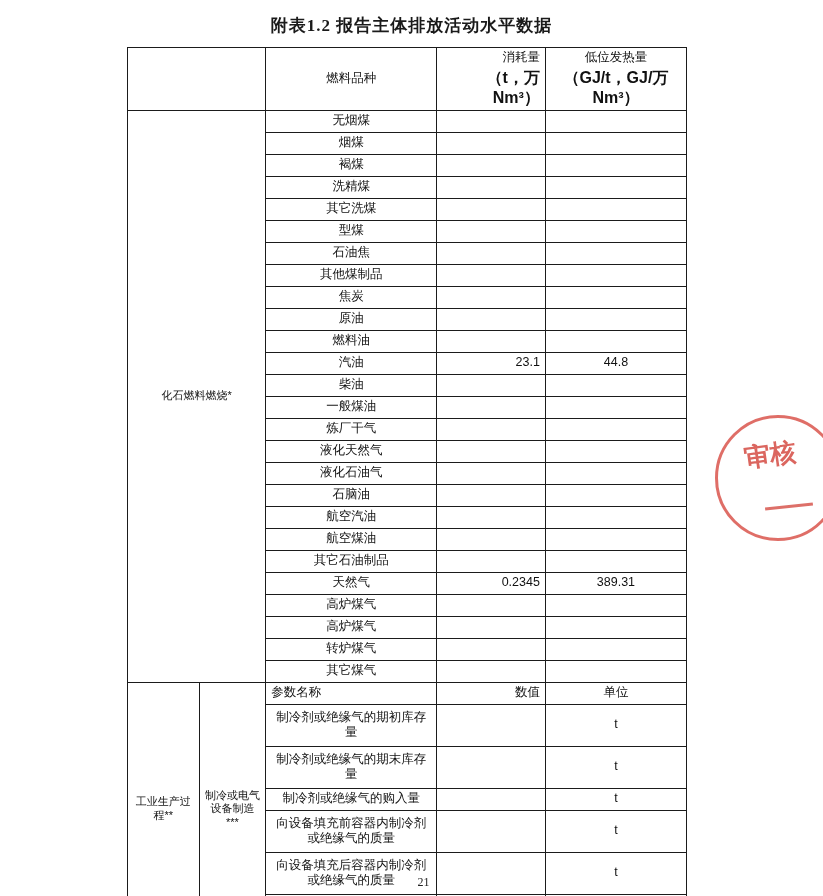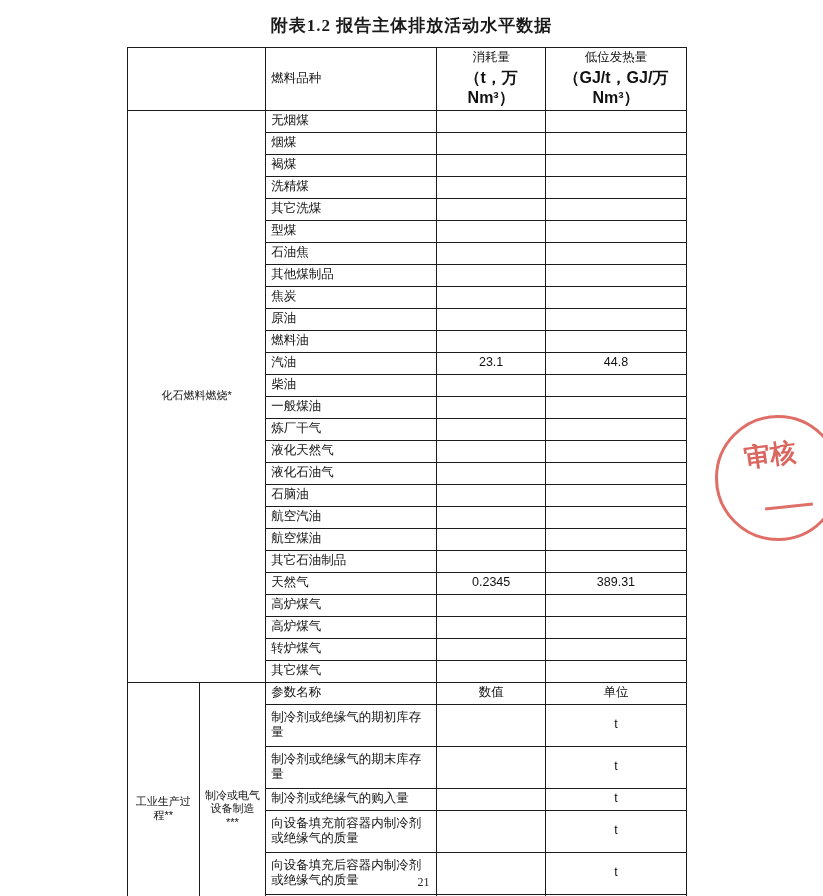--- a/index.html
+++ b/index.html
@@ -61,26 +61,26 @@
   .col-cat {
     width: 68px;
     text-align: center;
   }
   .col-sub {
     width: 62px;
     text-align: center;
   }
   .col-name {
     width: 182px;
-    text-align: left;
+    text-align: center;
     padding-left: 7px;
   }
   .col-val {
     width: 105px;
-    text-align: center;
+    text-align: right;
   }
   .col-unit {
     width: 140px;
     text-align: center;
   }
   .rowh {
     height: 22px;
   }
   .rowh2 {
     height: 42px;

